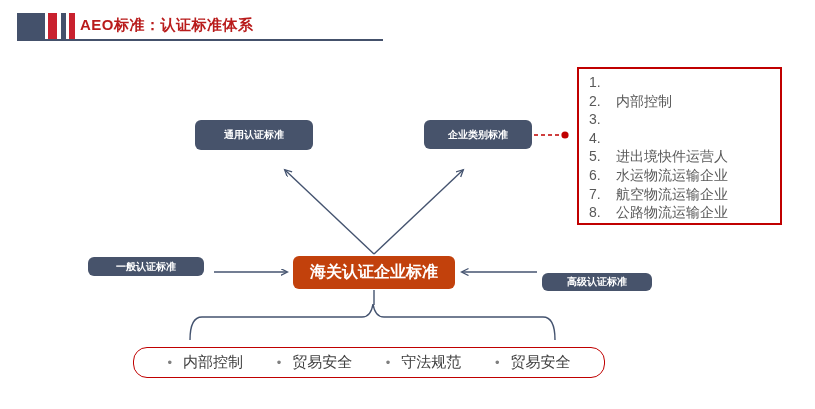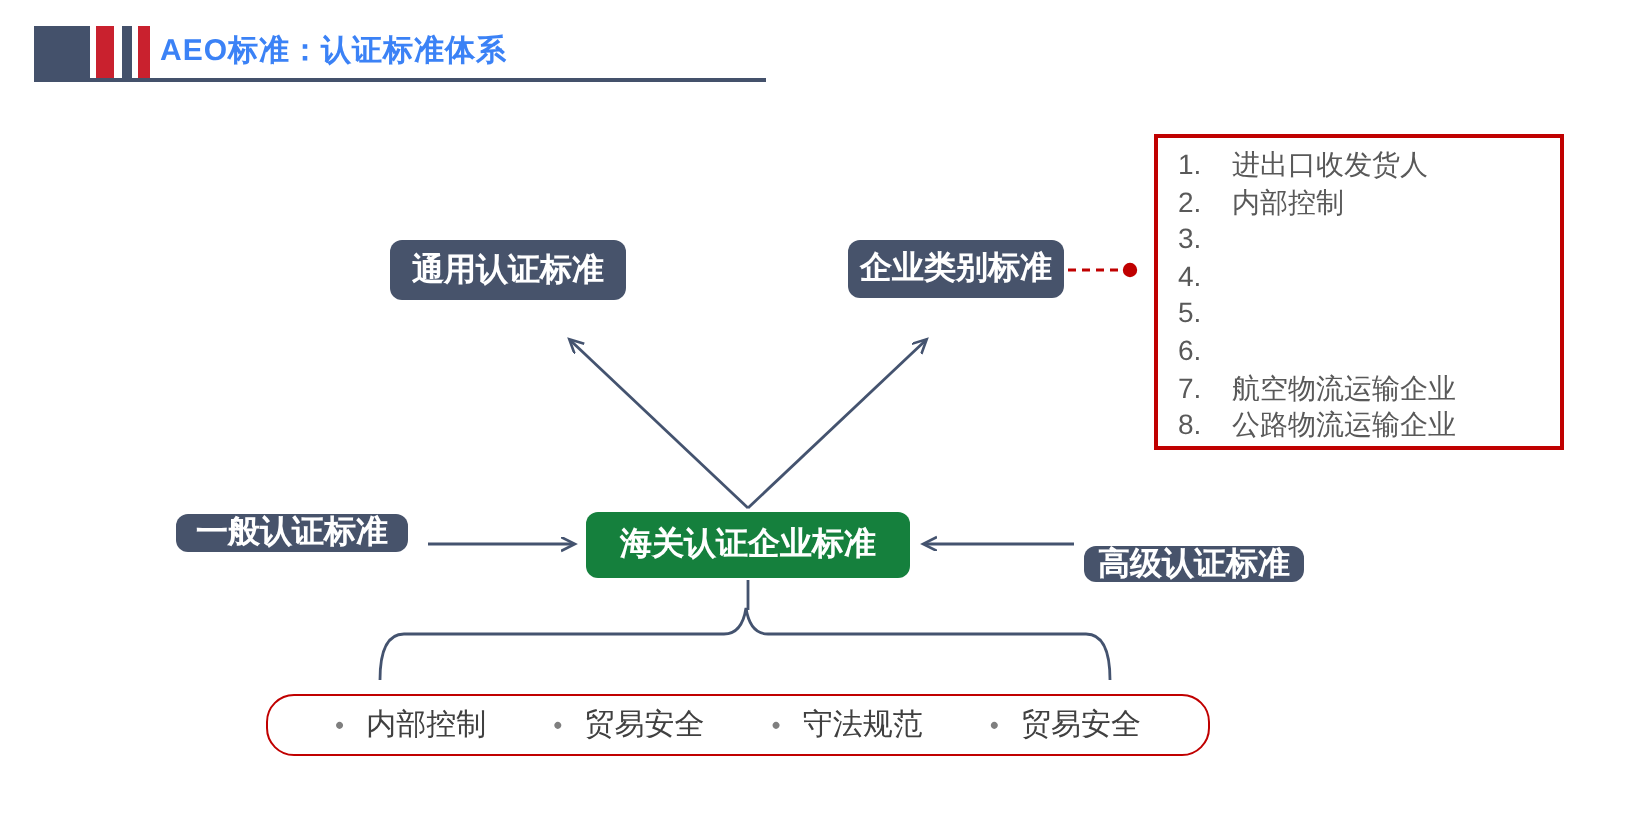--- a/index.html
+++ b/index.html
@@ -8,31 +8,31 @@
     font-family:"Liberation Sans","DejaVu Sans",sans-serif;overflow:hidden;
   }
   
   .hdr-bars{position:absolute;left:17px;top:13px;display:flex;align-items:flex-start;}
   .hdr-bars .b1{width:28px;height:28px;background:#44516B;}
   .hdr-bars .b2{width:9px;height:28px;background:#C9212E;margin-left:3px;}
   .hdr-bars .b3{width:5px;height:28px;background:#44516B;margin-left:4px;}
   .hdr-bars .b4{width:6px;height:28px;background:#C9212E;margin-left:3px;}
   .hdr-title{
     position:absolute;left:80px;top:16px;font-size:15px;font-weight:bold;
-    color:#3b82f6;letter-spacing:.5px;white-space:nowrap;
+    color:#b91c1c;letter-spacing:.5px;white-space:nowrap;
   }
   .hdr-rule{position:absolute;left:17px;top:39px;width:366px;height:2px;background:#44516B;}
   
   .node{
     position:absolute;display:flex;align-items:center;justify-content:center;
     color:#fff;font-weight:bold;border-radius:6px;white-space:nowrap;
     box-sizing:border-box;
   }
-  .node.slate{background:#47536B;font-size:16px;}
-  .node.red{background:#15803d;font-size:16px;}
+  .node.slate{background:#47536B;font-size:10px;}
+  .node.red{background:#c2410c;font-size:16px;}
   #node-common{left:195px;top:120px;width:118px;height:30px;}
   #node-category{left:424px;top:120px;width:108px;height:29px;}
   #node-center{left:293px;top:256px;width:162px;height:33px;}
   #node-general{left:88px;top:257px;width:116px;height:19px;}
   #node-advanced{left:542px;top:273px;width:110px;height:18px;}
   
   .cat-list{
     position:absolute;left:577px;top:67px;width:205px;height:158px;
     border:2px solid #C00000;box-sizing:border-box;padding:4px 0 0 10px;
     color:#595959;font-size:14px;
@@ -90,37 +90,38 @@
 
   <div id="node-common" class="node slate">通用认证标准</div>
   <div id="node-category" class="node slate">企业类别标准</div>
   <div id="node-center" class="node red">海关认证企业标准</div>
   <div id="node-general" class="node slate">一般认证标准</div>
   <div id="node-advanced" class="node slate">高级认证标准</div>
 
   <div class="cat-list">
     <div class="cat-row">
       <span class="cat-num">1.</span>
-      <span>进出口收发货人</span>
     </div>
     <div class="cat-row">
       <span class="cat-num">2.</span>
       <span>内部控制</span>
     </div>
     <div class="cat-row">
       <span class="cat-num">3.</span>
     </div>
     <div class="cat-row">
       <span class="cat-num">4.</span>
     </div>
     <div class="cat-row">
       <span class="cat-num">5.</span>
+      <span>进出境快件运营人</span>
     </div>
     <div class="cat-row">
       <span class="cat-num">6.</span>
+      <span>水运物流运输企业</span>
     </div>
     <div class="cat-row">
       <span class="cat-num">7.</span>
       <span>航空物流运输企业</span>
     </div>
     <div class="cat-row">
       <span class="cat-num">8.</span>
       <span>公路物流运输企业</span>
     </div>
   </div>

